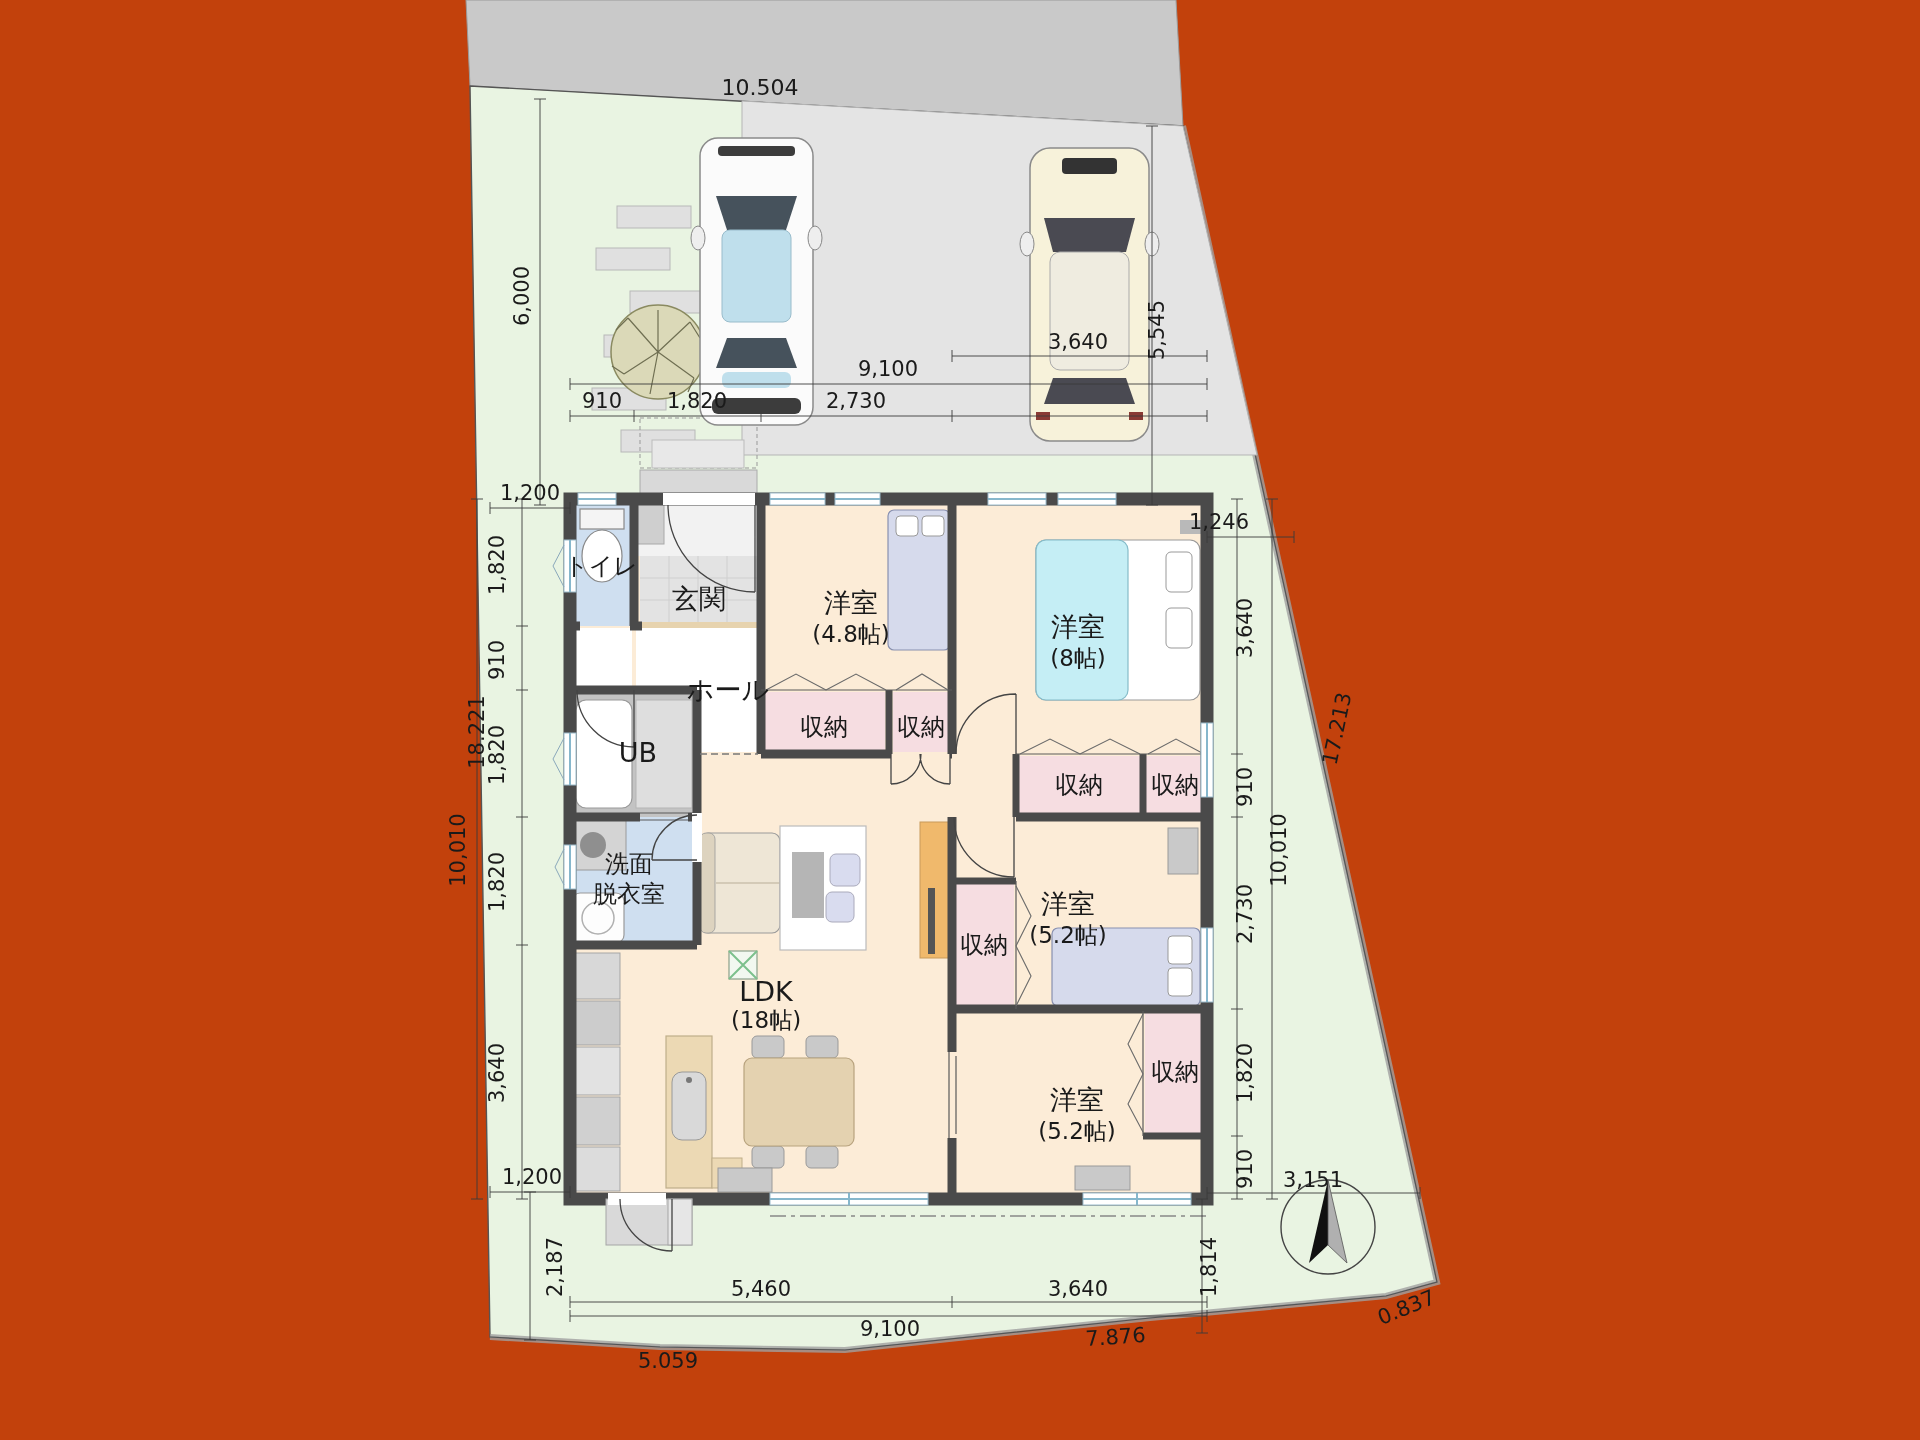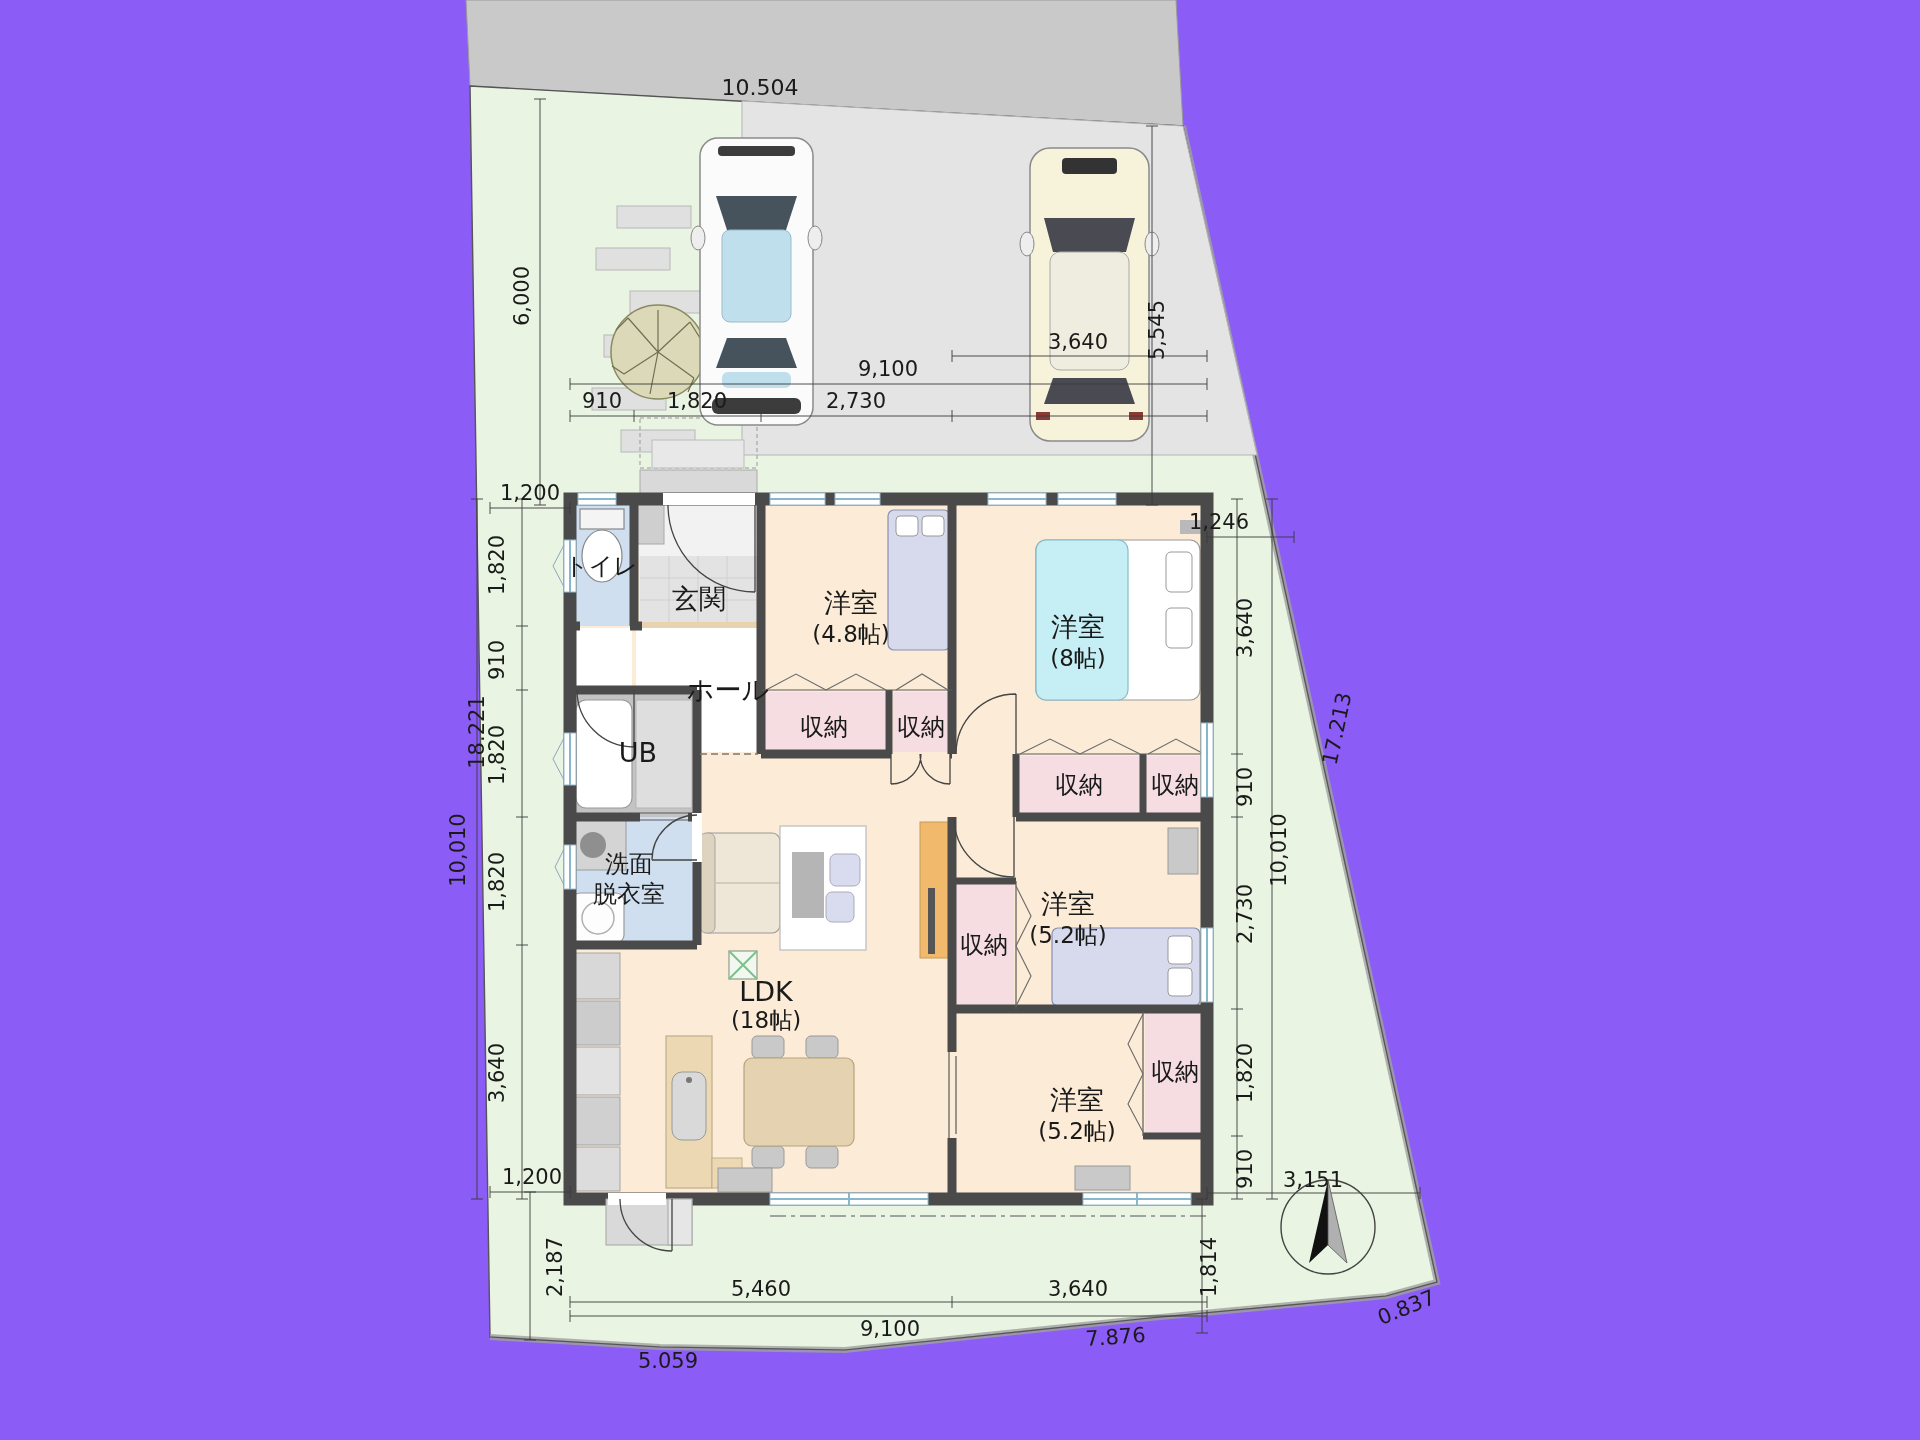--- a/index.html
+++ b/index.html
@@ -1,16 +1,16 @@
 <!DOCTYPE html>
 <html><head>
 <meta charset="utf-8">
 <style>
   html,body{margin:0;padding:0;background:#ffffff;}
-  .stage{position:relative;width:1920px;height:1440px;background:#8b5cf6;overflow:hidden;
+  .stage{position:relative;width:1920px;height:1440px;background:#c2410c;overflow:hidden;
          font-family:"DejaVu Sans","Liberation Sans",sans-serif;}
   svg text{fill:#1a1a1a;font-family:"DejaVu Sans","Liberation Sans",sans-serif;}
   .dim{font-size:21px;}
   .dim-big{font-size:22px;}
   .room{font-size:27px;}
   .room-sub{font-size:23px;}
   .room-s{font-size:24px;}
   .wall{stroke:#4a4a4a;fill:none;}
   .thin{stroke:#5a5a5a;stroke-width:1.2;fill:none;}
   .dimline{stroke:#3a3a3a;stroke-width:0.9;fill:none;}

